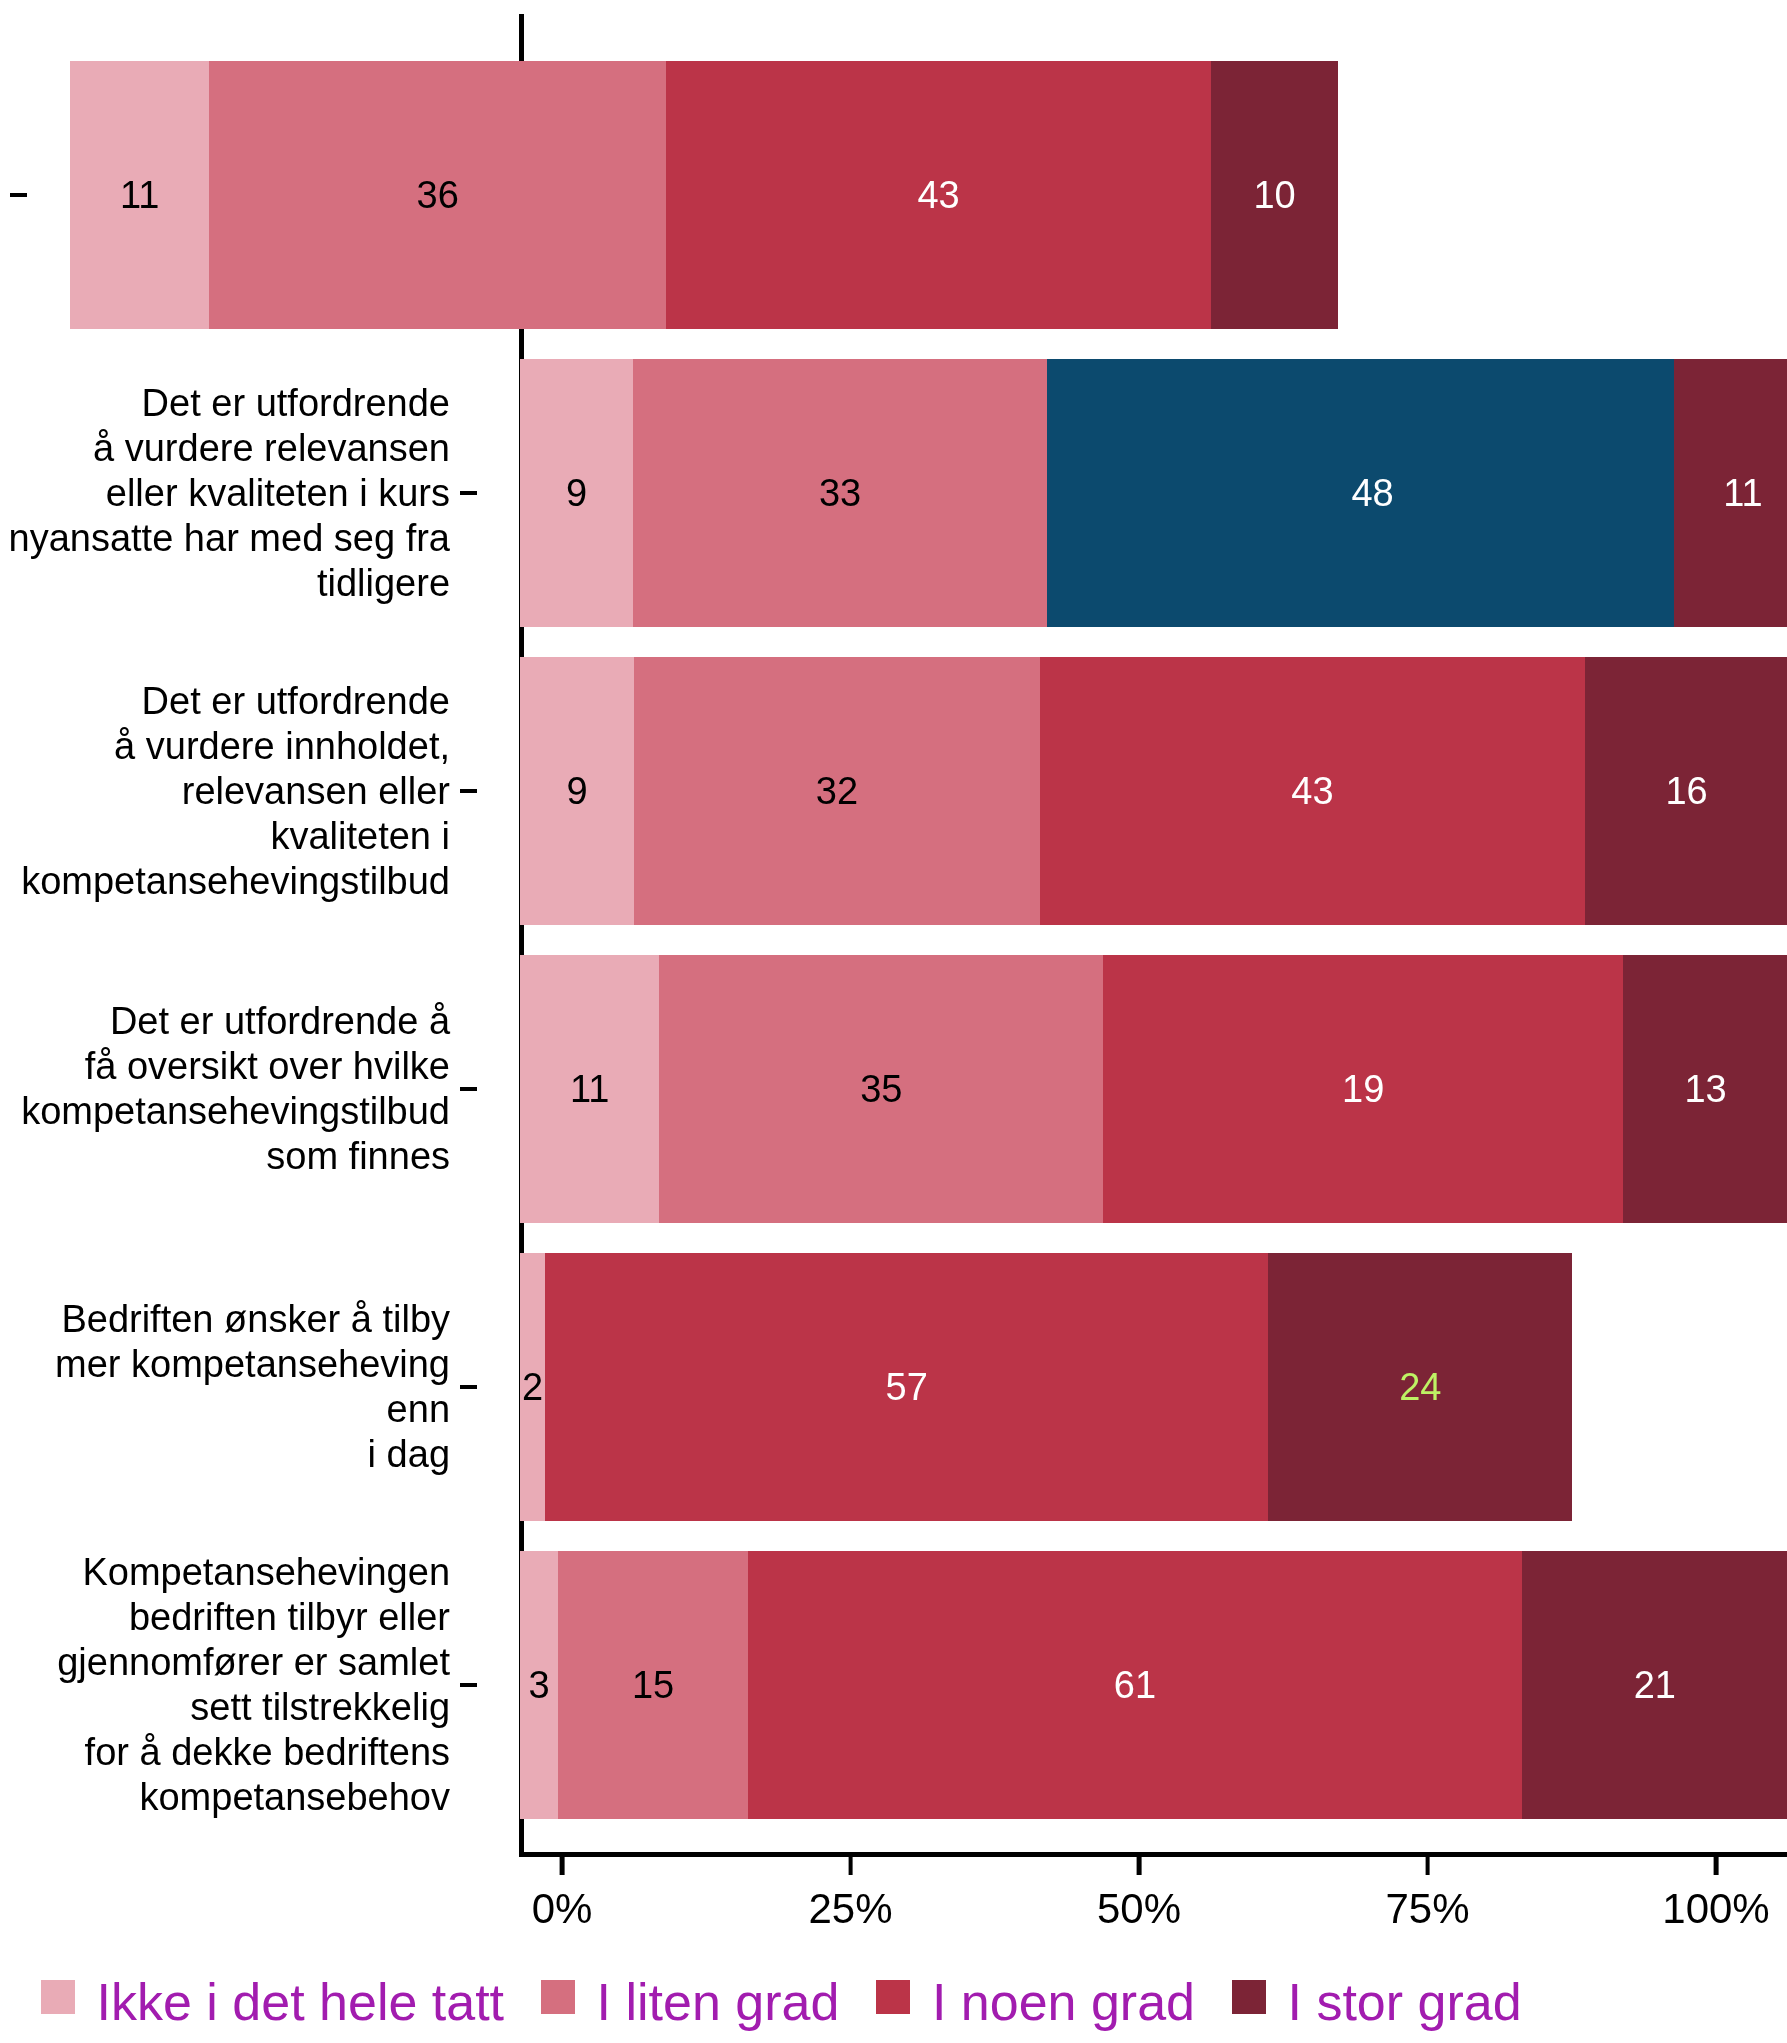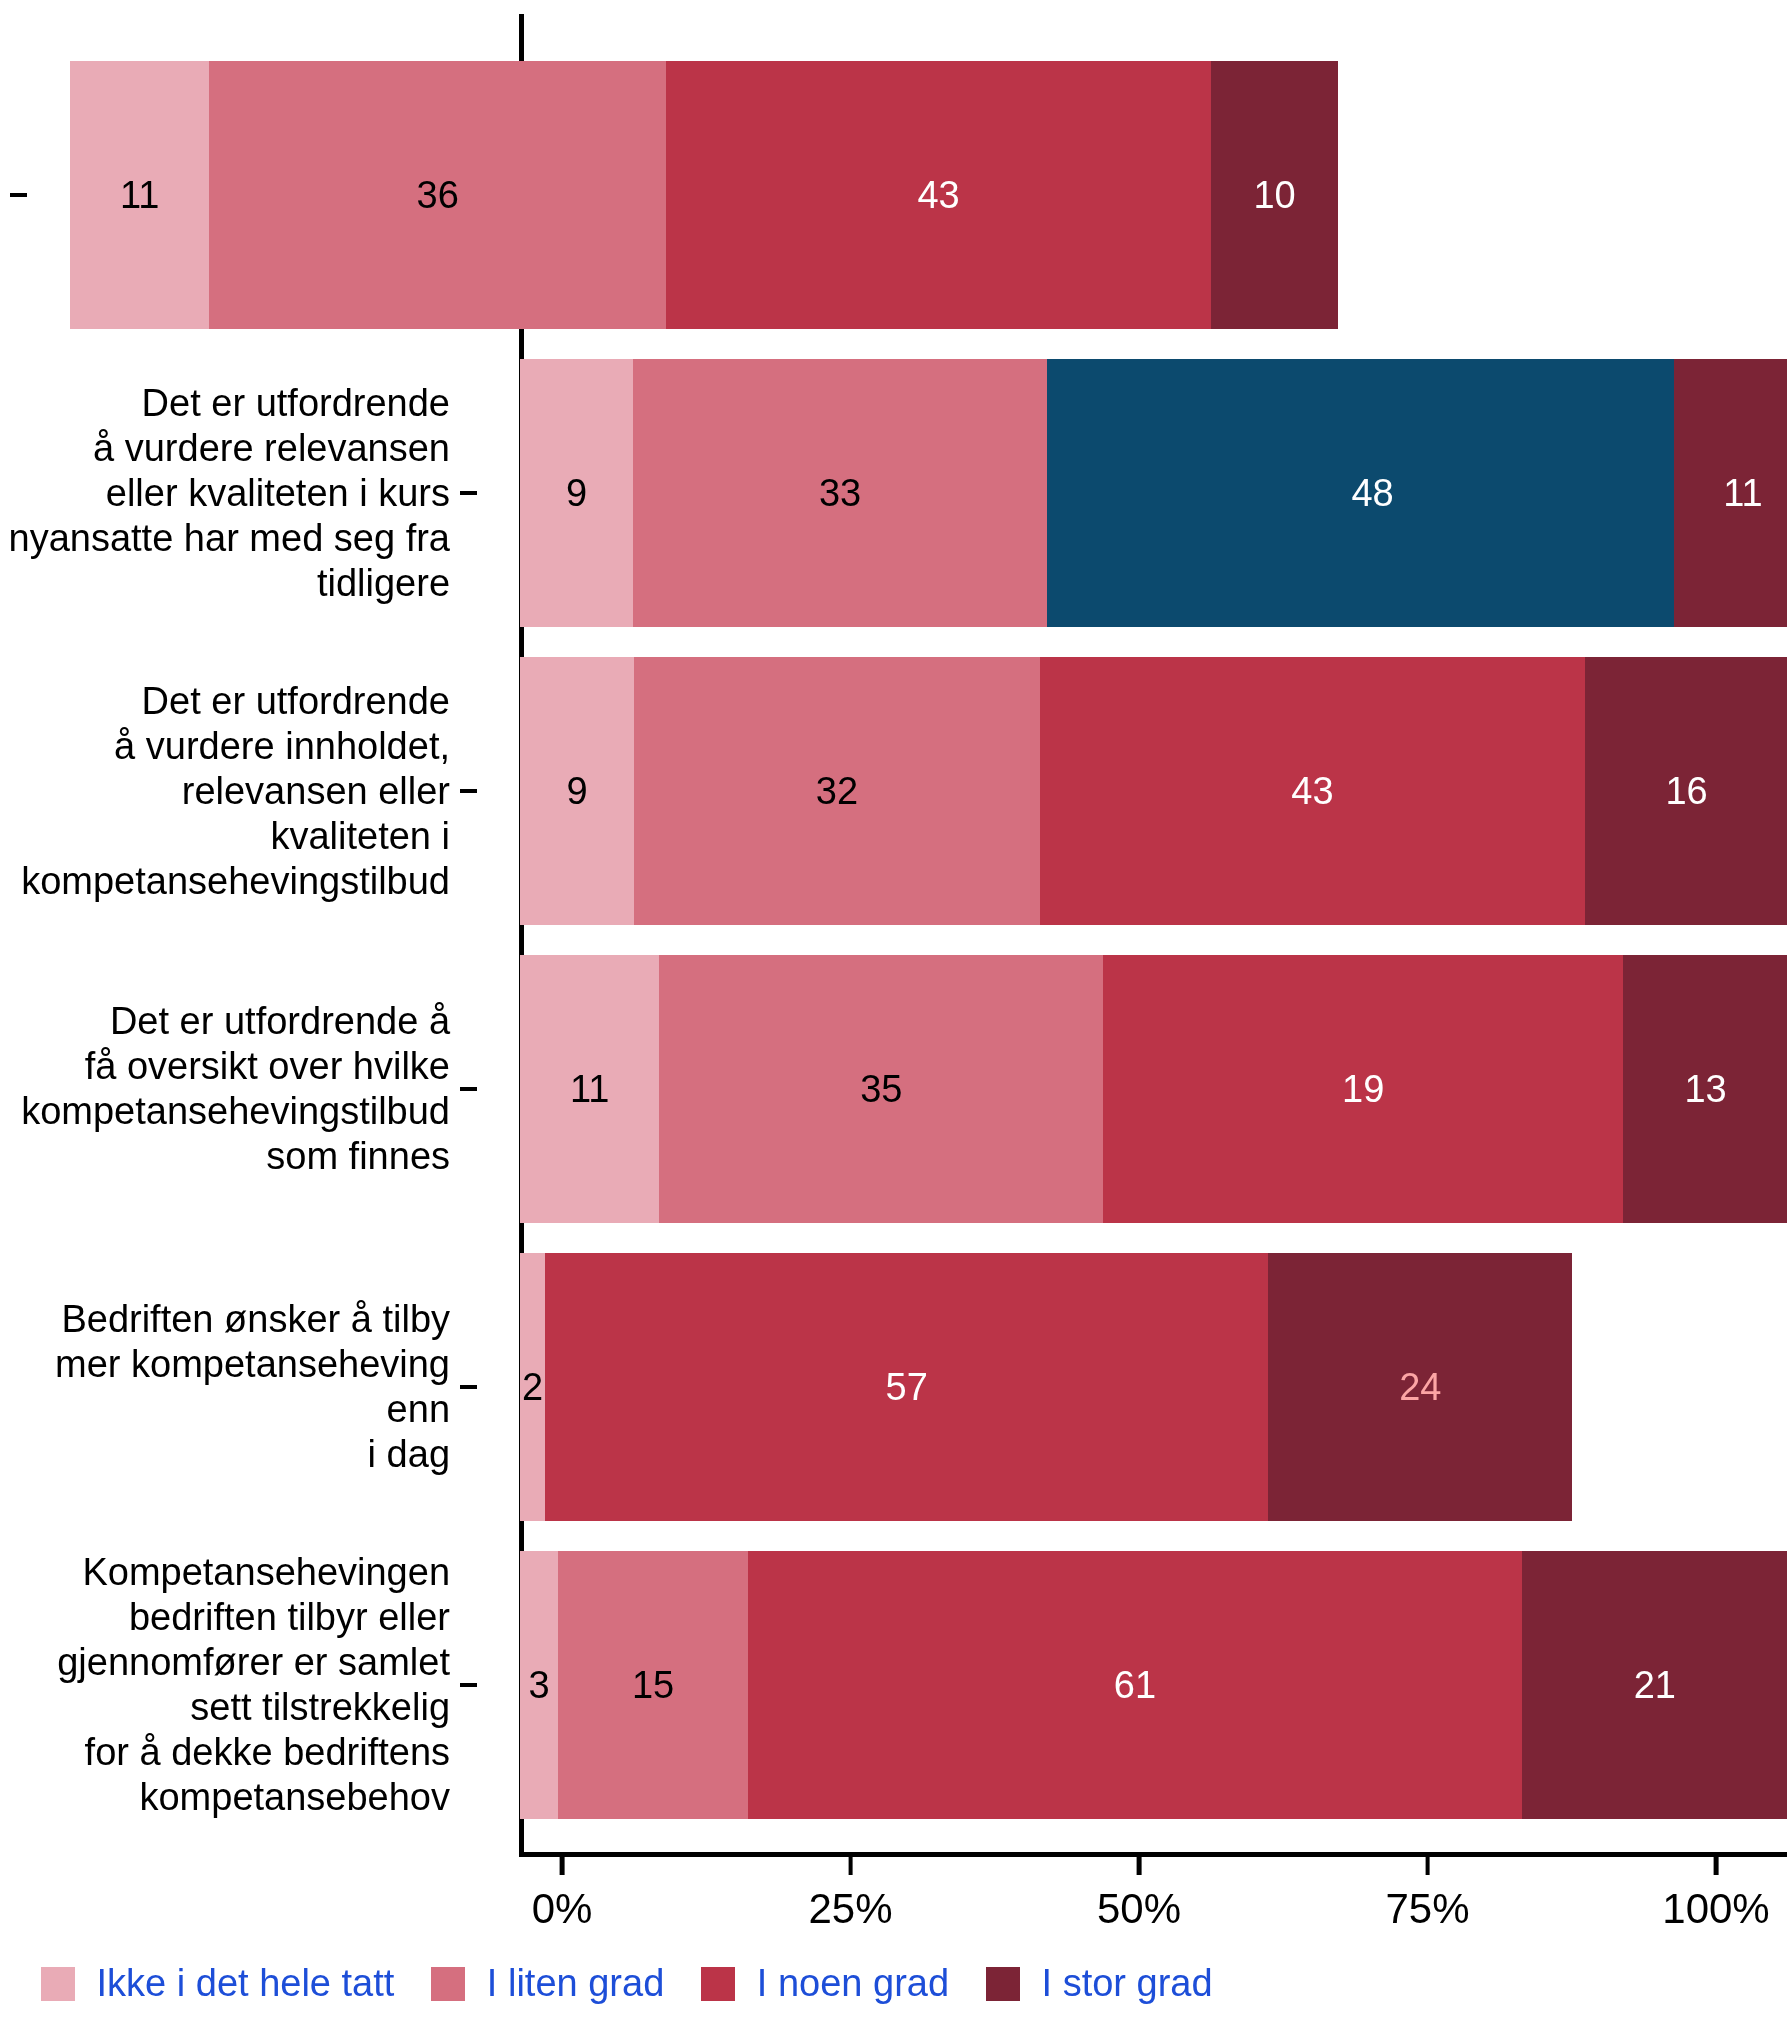--- a/index.html
+++ b/index.html
@@ -112,23 +112,24 @@
     display: flex;
     align-items: center;
     gap: 21.5px;
   }
   .legend-swatch {
     width: 34px;
     height: 34px;
     flex: 0 0 auto;
   }
   .legend-label {
-    font-size: 38px;
-    color: #1d4ed8;
+    font-size: 52px;
+    color: #a21caf;
     white-space: nowrap;
+    margin-top: 10px;
   }
 </style>
 </head>
 <body>
 
 <div class="chart">
   <div class="y-axis-line"></div>
   <div class="x-axis-line"></div>
   <div class="chart-body">
       <div class="crow">
@@ -187,21 +188,21 @@
       </div>
       <div class="crow">
         <div class="lbl">Bedriften ønsker å tilby
 mer kompetanseheving enn
 i dag</div>
         <div class="ytick"></div>
         <div class="axisgap"></div>
         <div class="bar">
           <div class="segment" style="flex: 0 0 2%; width: 2%; background: rgb(233, 171, 182); color: rgb(0, 0, 0);">2</div>
           <div class="segment" style="flex: 0 0 57%; width: 57%; background: rgb(187, 52, 72); color: rgb(255, 255, 255);">57</div>
-          <div class="segment" style="flex: 0 0 24%; width: 24%; background: rgb(124, 36, 54); color: #fca5a5;">24</div>
+          <div class="segment" style="flex: 0 0 24%; width: 24%; background: rgb(124, 36, 54); color: #bef264;">24</div>
         </div>
       </div>
       <div class="crow">
         <div class="lbl">Kompetansehevingen
 bedriften tilbyr eller
 gjennomfører er samlet
 sett tilstrekkelig
 for å dekke bedriftens
 kompetansebehov</div>
         <div class="ytick"></div>

